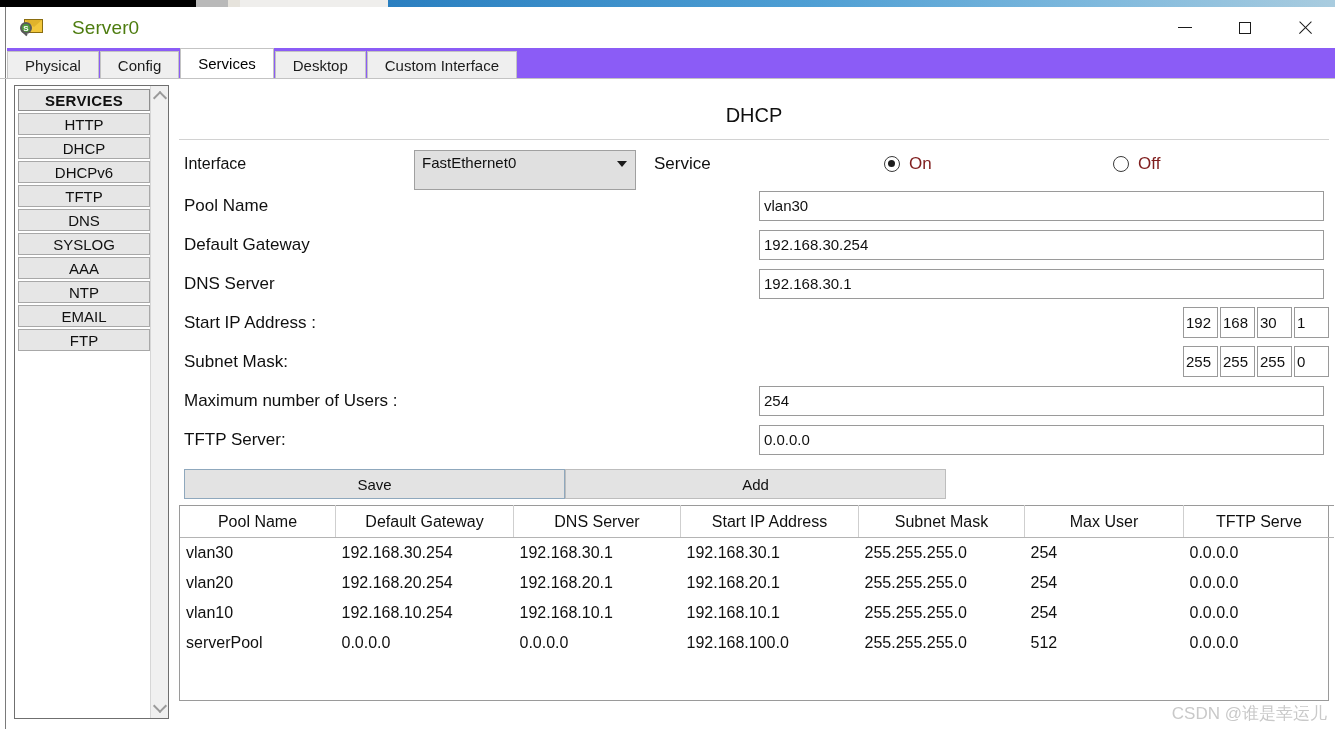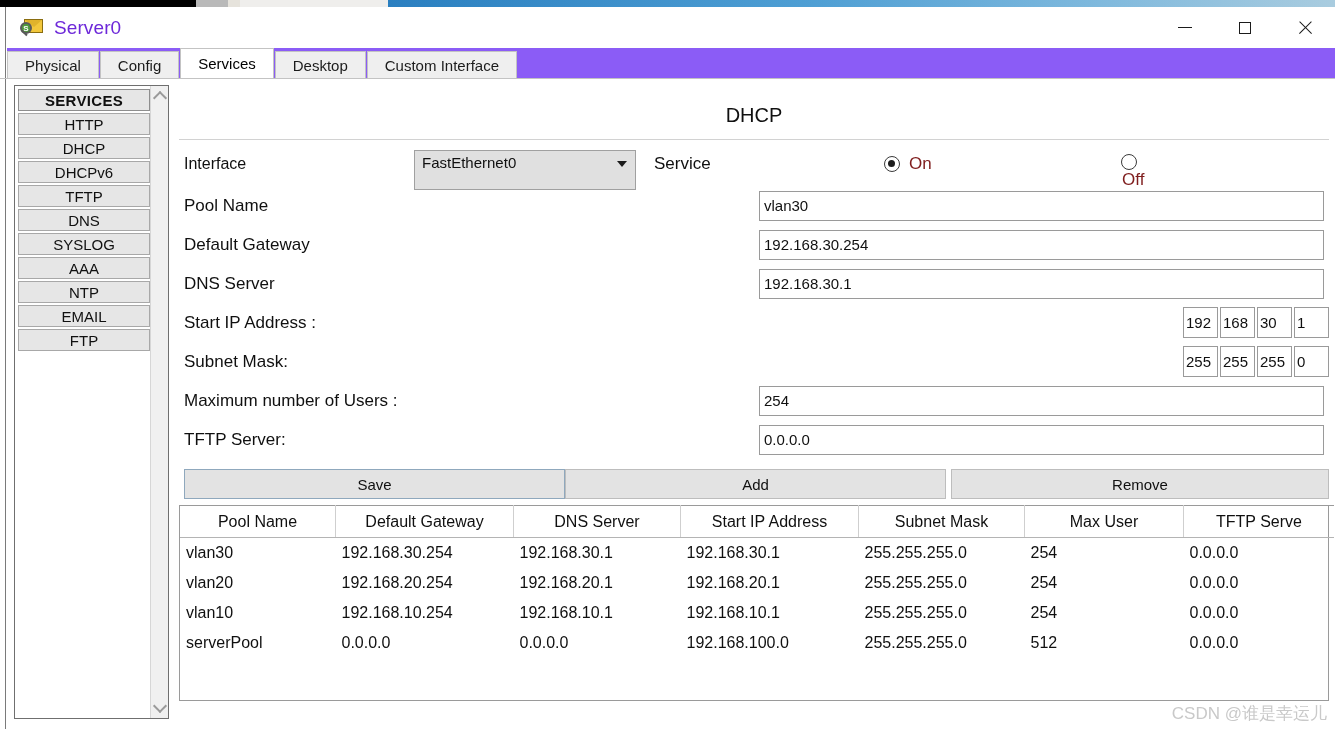--- a/index.html
+++ b/index.html
@@ -86,23 +86,23 @@
     font-weight: bold;
   }
   #app-icon .handle {
     position: absolute;
     left: 1px; top: 15px;
     width: 7px; height: 2px;
     background: #5a5a5a;
     transform: rotate(45deg);
   }
   #window-title {
-    margin-left: 8px;
+    margin-left: 26px;
     font-size: 19px;
-    color: #6d28d9;
+    color: #4d7c0f;
     letter-spacing: .1px;
   }
   #win-controls {
     margin-left: auto;
     display: flex;
     height: 41px;
   }
   #win-controls .wbtn {
     width: 60px;
     display: flex;
@@ -273,21 +273,21 @@
     border-top: 6px solid #1b1b1b;
   }
   #service-label { position: absolute; left: 475px; top: 8px; font-size: 17px; }
   .radio-wrap {
     position: absolute;
     top: 8px;
     display: flex;
     align-items: center;
   }
   #radio-on  { left: 705px; }
-  #radio-off { left: 934px; flex-direction: column; }
+  #radio-off { left: 934px; }
   .radio-dot {
     width: 16px; height: 16px;
     border-radius: 50%;
     border: 1.4px solid #3a3a3a;
     box-sizing: border-box;
     position: relative;
     background: #ffffff;
   }
   .radio-dot.sel::after {
     content: "";
@@ -558,21 +558,20 @@
       <div class="frow">
         <div class="flabel">TFTP Server:</div>
         <div class="ftext">0.0.0.0</div>
       </div>
 
     </div>
 
     <div id="btn-row">
       <div class="btn focus" id="btn-save">Save</div>
       <div class="btn" id="btn-add">Add</div>
-      <div class="btn" id="btn-remove">Remove</div>
     </div>
 
     <div id="table-panel">
       <table id="dhcp-table">
         <thead>
           <tr>
             <th class="col-pool">Pool Name</th>
             <th class="col-gw">Default Gateway</th>
             <th class="col-dns">DNS Server</th>
             <th class="col-start">Start IP Address</th>

